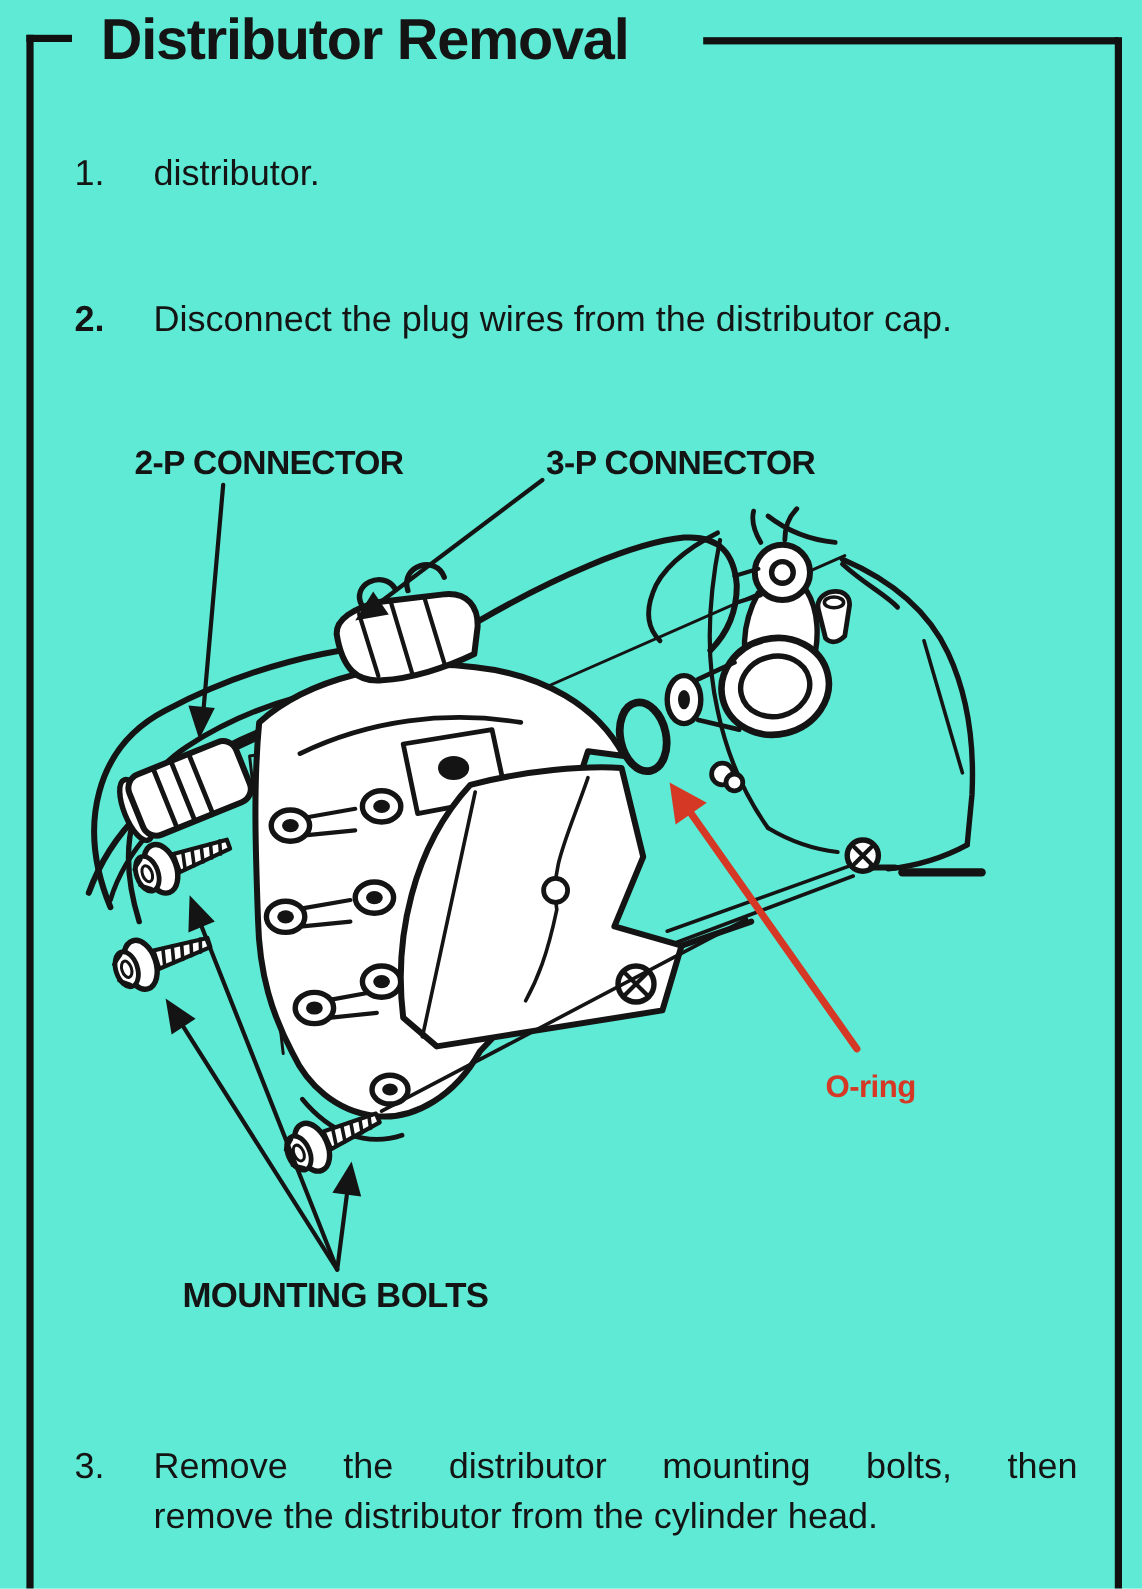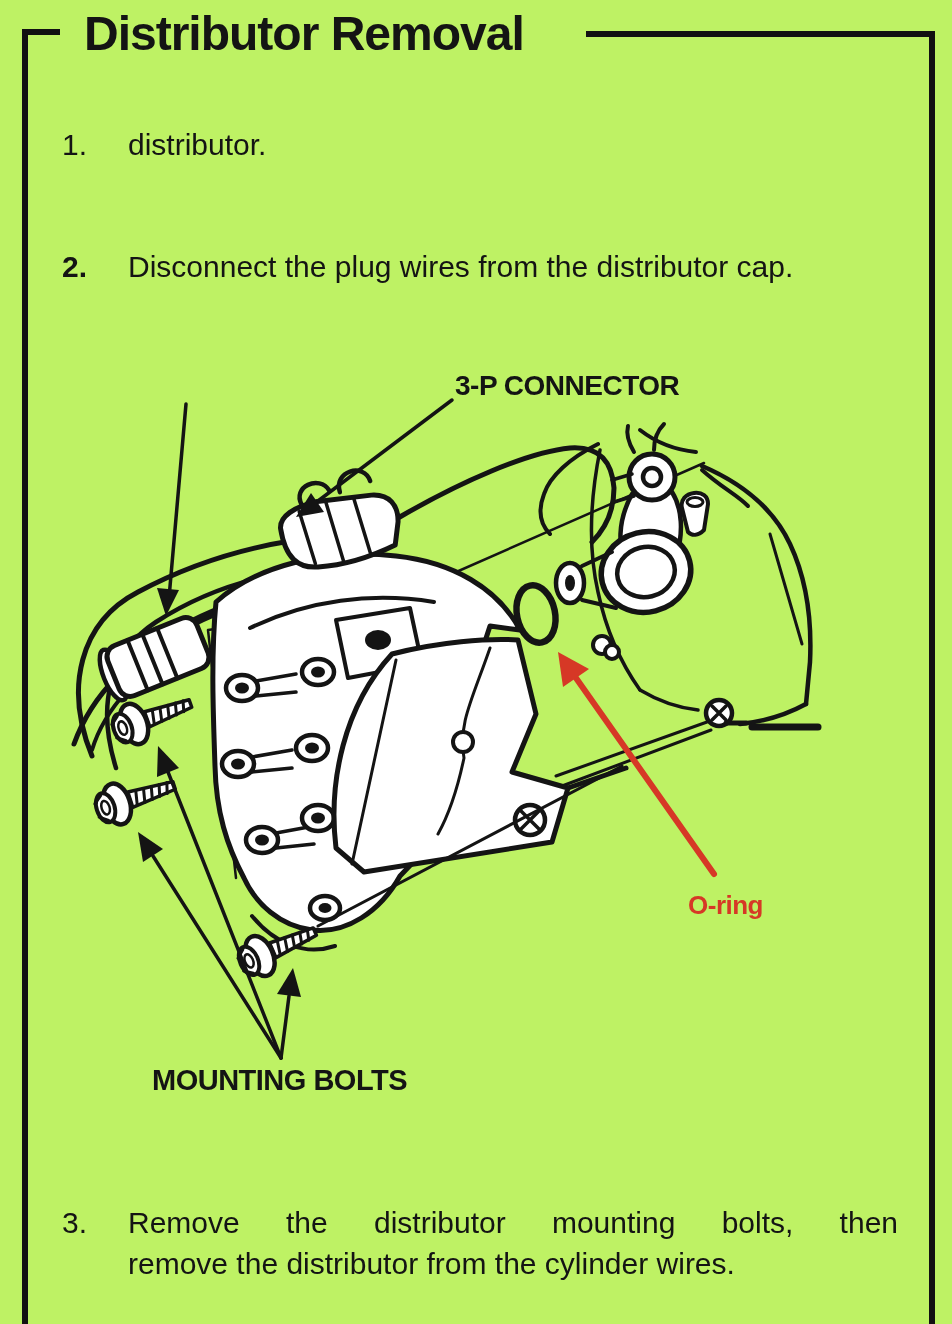--- a/index.html
+++ b/index.html
@@ -1,16 +1,16 @@
 <!DOCTYPE html>
 <html><head>
 <meta charset="utf-8">
 <style>
   html,body{margin:0;padding:0;background:#ffffff;}
-  .page{position:relative;width:952px;height:1324px;background:#bef264;overflow:hidden;
+  .page{position:relative;width:952px;height:1324px;background:#5eead4;overflow:hidden;
         font-family:"Liberation Sans",sans-serif;color:#141414;}
   .bar{position:absolute;background:#111;}
   .b-left{left:22px;top:29px;width:6px;height:1295px;}
   .b-tick{left:22px;top:29px;width:38px;height:6px;}
   .b-rule{left:586px;top:31px;width:346px;height:6px;}
   .b-right{left:929px;top:31px;width:6px;height:1293px;}
   .title{position:absolute;left:84px;top:6px;margin:0;font-size:48px;font-weight:bold;
          letter-spacing:-1px;white-space:nowrap;}
   .step{position:absolute;left:62px;width:836px;display:flex;font-size:30px;line-height:41px;}
   .step .num{width:66px;flex:none;}
@@ -44,21 +44,21 @@
     <div class="num bold">2.</div>
     <div class="body">
       <div>Disconnect the plug wires from the distributor cap.</div>
     </div>
   </div>
 
   <div class="step" style="top:1202px">
     <div class="num">3.</div>
     <div class="body">
       <div class="just">Remove the distributor mounting bolts, then</div>
-      <div>remove the distributor from the cylinder wires.</div>
+      <div>remove the distributor from the cylinder head.</div>
     </div>
   </div>
 
   <svg class="art" width="952" height="1324" viewBox="0 0 952 1324">
     <defs>
       <g id="bolt">
         <path d="M 14,-8 L 60,-4 L 60,4 L 14,8 Z" fill="#fff" stroke-width="3.5"></path>
         <path d="M 22,-7 L 19,7 M 30,-6.6 L 27,7 M 38,-6 L 35,6.6 M 46,-5.5 L 43,6 M 54,-5 L 51,5.5" stroke-width="3"></path>
         <ellipse cx="0" cy="0" rx="13" ry="21" fill="#fff" stroke-width="4.5"></ellipse>
         <ellipse cx="-12" cy="0" rx="9" ry="15" fill="#fff" stroke-width="4"></ellipse>
@@ -199,17 +199,18 @@
         <polygon points="293,968 301,997 277,994" fill="#141414" stroke="none"></polygon>
       </g>
 
       <g stroke="#d63826">
         <path d="M 714,874 L 576,678" stroke-width="6"></path>
         <polygon points="558,652 589,669 563,687" fill="#d63826" stroke="none"></polygon>
       </g>
     </g>
   </svg>
 
+  <div class="dlabel" style="left:112px;top:370px">2-P CONNECTOR</div>
   <div class="dlabel" style="left:455px;top:370px">3-P CONNECTOR</div>
   <div class="dlabel" style="left:152px;top:1064px;font-size:29px">MOUNTING BOLTS</div>
   <div class="dlabel red" style="left:688px;top:890px">O-ring</div>
 
 </div>
 
 </body></html>

